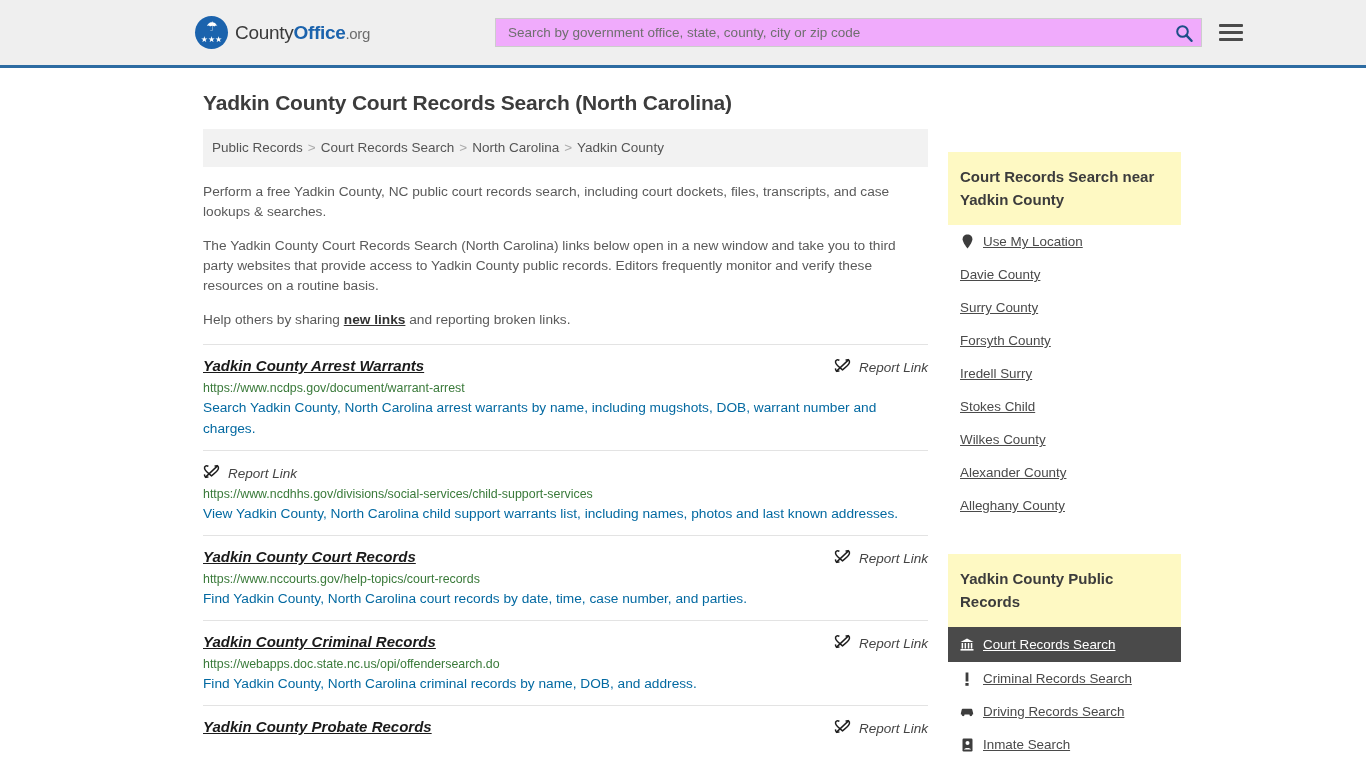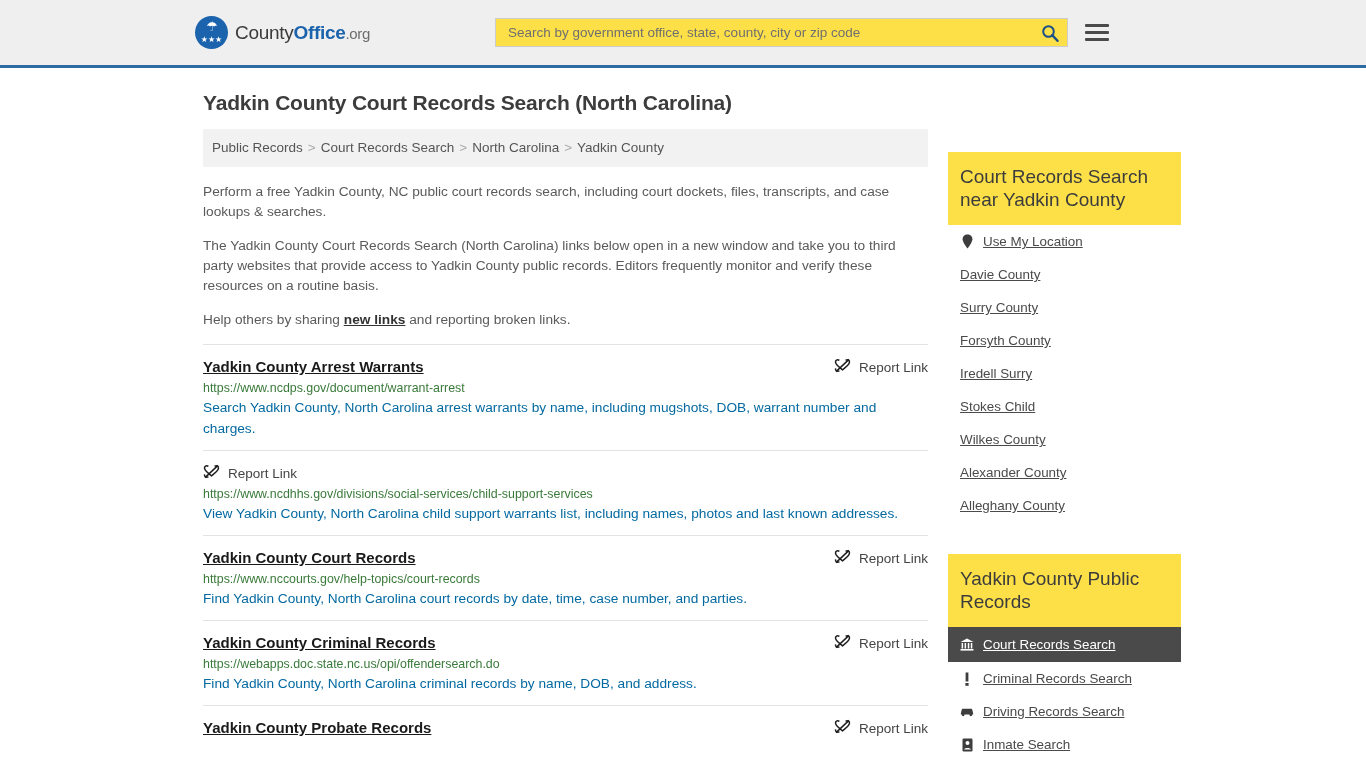--- a/index.html
+++ b/index.html
@@ -63,23 +63,23 @@
   .logo-text .t3 { color: #6d6d6d; font-size: 15px; }
 
   .search-area {
     position: absolute;
     left: 495px;
     top: 18px;
     display: flex;
     align-items: center;
   }
   .search-box {
-    width: 573px;
+    width: 707px;
     height: 29px;
-    background: #fde047;
+    background: #f0abfc;
     border: 1px solid #cccccc;
     display: flex;
     align-items: center;
     padding: 0 8px 0 10px;
   }
   .search-box input {
     flex: 1;
     border: none;
     outline: none;
     font-family: "Liberation Sans", sans-serif;
@@ -150,21 +150,22 @@
 
   
   .result {
     border-top: 1px solid #e3e3e3;
     padding: 12px 0 11px 0;
   }
   .result:first-of-type { border-top: 1px solid #e3e3e3; }
   .result-head {
     display: flex;
     justify-content: space-between;
-    align-items: center;
+    align-items: flex-start;
+    font-style: italic;
   }
   .result-title {
     font-size: 15px;
     font-weight: bold;
     color: #1a1a1a;
     text-decoration: underline;
     cursor: pointer;
   }
   .report-link {
     display: flex;
@@ -183,24 +184,24 @@
     word-break: break-all;
   }
   .result-desc {
     font-size: 13.7px;
     line-height: 21px;
     color: #0369a1;
   }
 
   
   .side-header {
-    background: #fde047;
+    background: #fef9c3;
     padding: 13px 14px 14px 12px;
-    font-size: 19px;
-    font-weight: normal;
+    font-size: 15px;
+    font-weight: bold;
     color: #3c3c3c;
     line-height: 23px;
     margin-top: 23px;
   }
   .side-header.second { margin-top: 32px; }
   .side-list { padding: 0; margin: 0; list-style: none; }
   .side-item {
     display: flex;
     gap: 9px;
     padding: 9px 12px 9px 12px;

